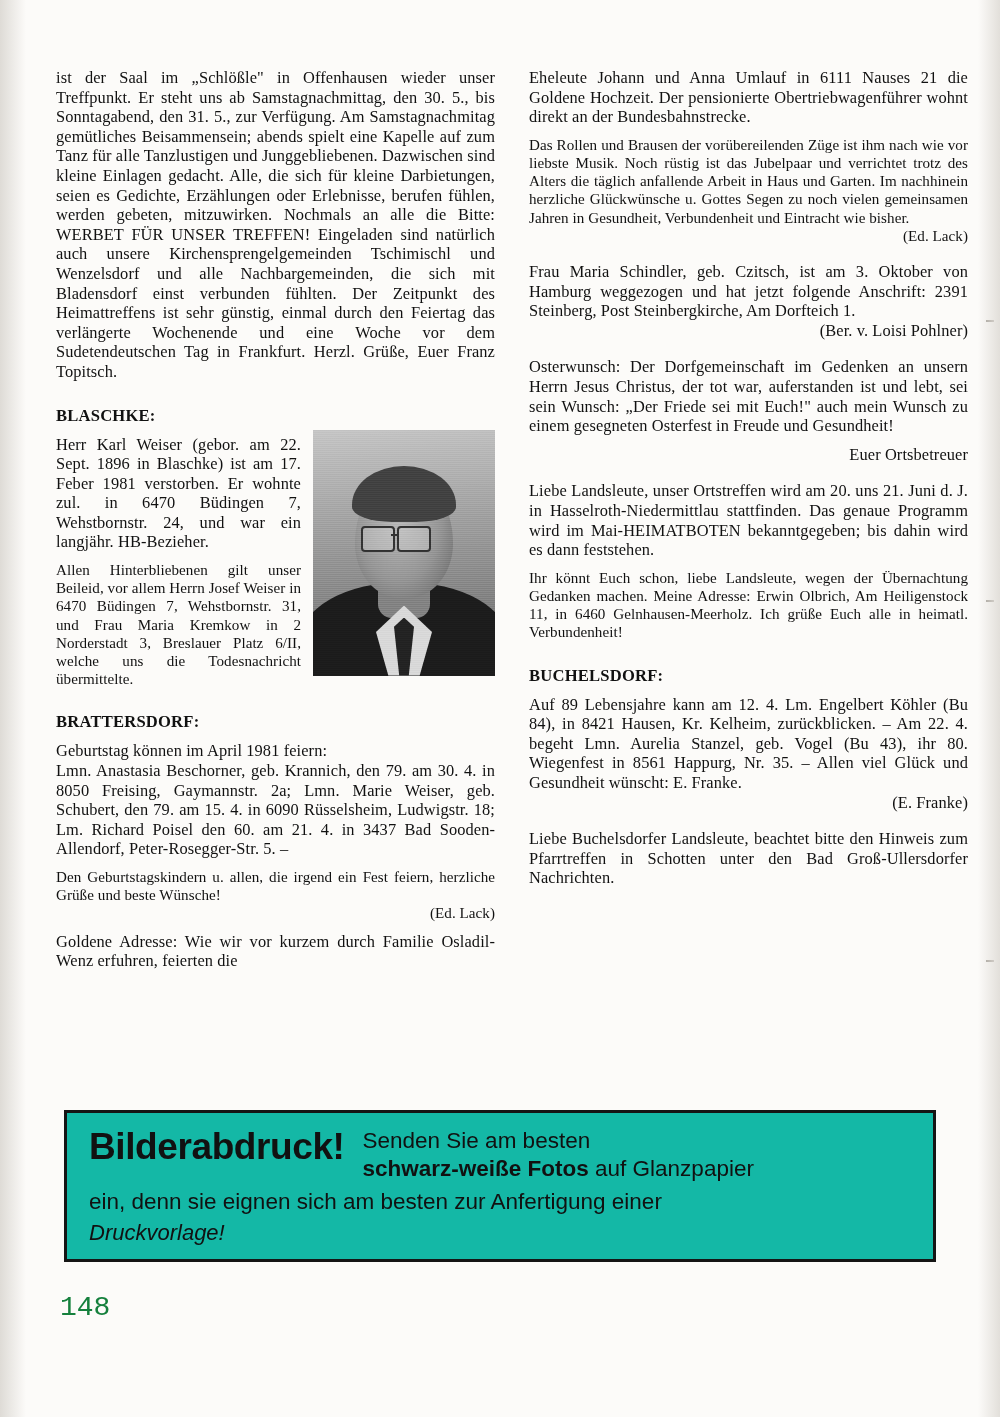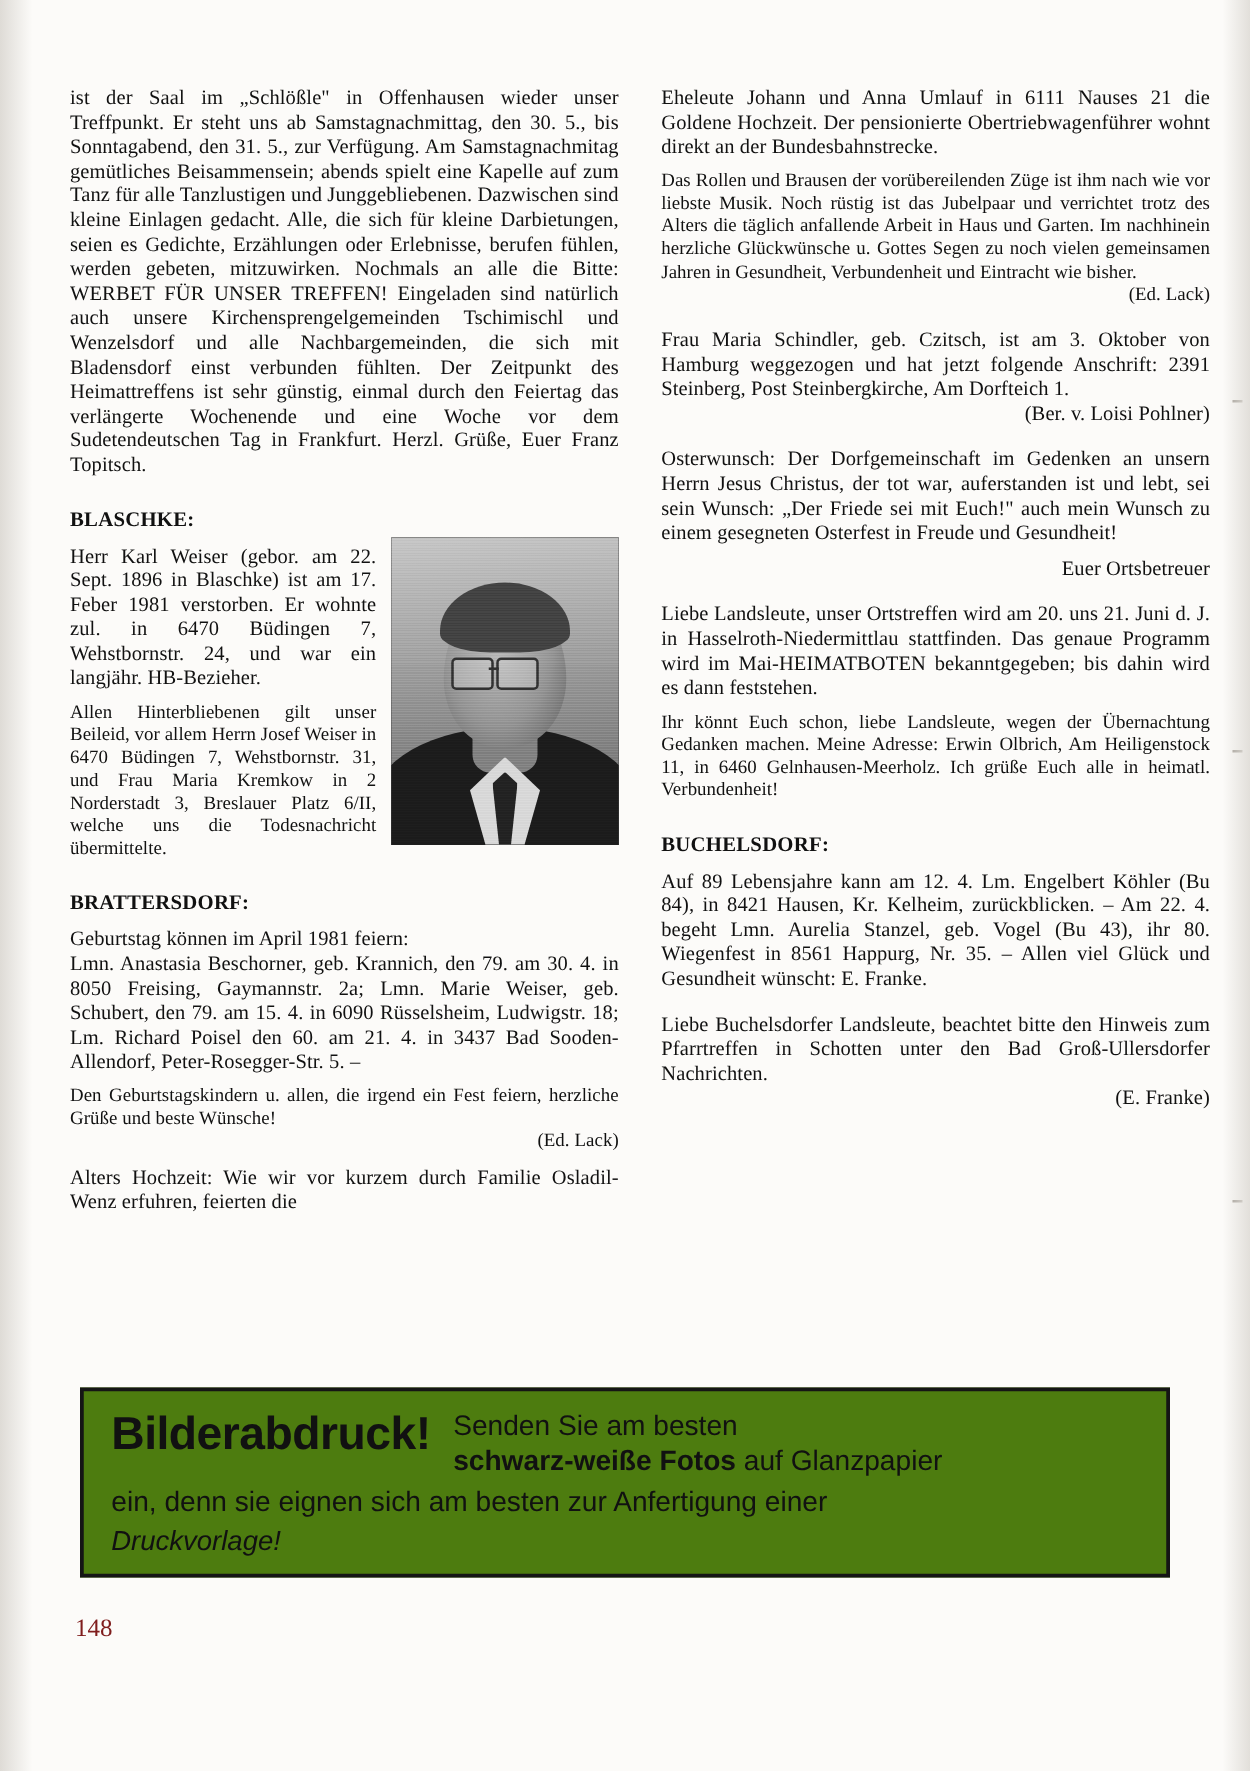--- a/index.html
+++ b/index.html
@@ -177,21 +177,21 @@
     mix-blend-mode: overlay;
   }
 
   .ad-box {
     position: absolute;
     left: 64px;
     top: 1110px;
     width: 872px;
     height: 152px;
     border: 3px solid #151515;
-    background: #4d7c0f;
+    background: #14b8a6;
     box-sizing: border-box;
     padding: 12px 16px 10px 22px;
     font-family: "Liberation Sans", sans-serif;
   }
   .ad-row1 {
     display: flex;
     align-items: flex-start;
     gap: 18px;
   }
   .ad-title {
@@ -222,23 +222,23 @@
   .ad-l4 {
     font-size: 22px;
     line-height: 31px;
     font-style: italic;
   }
 
   .folio {
     position: absolute;
     left: 60px;
     top: 1292px;
-    font-family: Liberation Serif, serif;
-    font-size: 20px;
-    color: #7f1d1d;
+    font-family: Liberation Mono, monospace;
+    font-size: 28px;
+    color: #15803d;
   }
 
   .tick {
     position: absolute;
     right: 6px;
     width: 8px;
     height: 2px;
     background: #9a958d;
   }
 </style>
@@ -282,21 +282,21 @@
       <p class="head gap-l">BRATTERSDORF:</p>
 
       <p class="t16 gap-s">Geburtstag können im April 1981 feiern:</p>
 
       <p class="t16">Lmn. <b>Anastasia Beschorner,</b> geb. Krannich, den 79. am 30. 4. in 8050 Freising, Gaymannstr. 2a; Lmn. <b>Marie Weiser,</b> geb. Schubert, den 79. am 15. 4. in 6090 Rüsselsheim, Ludwigstr. 18; Lm. <b>Richard Poisel</b> den 60. am 21. 4. in 3437 Bad Sooden-Allendorf, Peter-Rosegger-Str. 5. –</p>
 
       <p class="t15 gap-s">Den Geburtstagskindern u. allen, die irgend ein Fest feiern, herzliche Grüße und beste Wünsche!</p>
 
       <p class="t15 right">(Ed. Lack)</p>
 
-      <p class="t16 gap-s"><b>Alters Hochzeit:</b><span> Wie wir vor kurzem durch Familie Osladil-Wenz erfuhren, feierten die</span></p>
+      <p class="t16 gap-s"><b>Goldene Adresse:</b><span> Wie wir vor kurzem durch Familie Osladil-Wenz erfuhren, feierten die</span></p>
 
     </div>
 
     <div class="col">
 
       <p class="t16"><span>Eheleute </span><b>Johann und Anna Umlauf</b><span> in 6111 Nauses 21 die Goldene Hochzeit. Der pensionierte Obertriebwagenführer wohnt direkt an der Bundesbahnstrecke.</span></p>
 
       <p class="t15 gap-s">Das Rollen und Brausen der vorübereilenden Züge ist ihm nach wie vor liebste Musik. Noch rüstig ist das Jubelpaar und verrichtet trotz des Alters die täglich anfallende Arbeit in Haus und Garten. Im nachhinein herzliche Glückwünsche u. Gottes Segen zu noch vielen gemeinsamen Jahren in Gesundheit, Verbundenheit und Eintracht wie bisher.</p>
 
       <p class="t15 right">(Ed. Lack)</p>
@@ -310,23 +310,23 @@
       <p class="t16 right gap-s">Euer Ortsbetreuer</p>
 
       <p class="t16 gap-m"><b>Liebe Landsleute,</b><span> unser Ortstreffen wird am </span><b>20. uns 21. Juni d. J.</b><span> in Hasselroth-Niedermittlau stattfinden. Das genaue Programm wird im Mai-HEIMATBOTEN bekanntgegeben; bis dahin wird es dann feststehen.</span></p>
 
       <p class="t15 gap-s">Ihr könnt Euch schon, liebe Landsleute, wegen der Übernachtung Gedanken machen. Meine Adresse: Erwin Olbrich, Am Heiligenstock 11, in 6460 Gelnhausen-Meerholz. Ich grüße Euch alle in heimatl. Verbundenheit!</p>
 
       <p class="head gap-l">BUCHELSDORF:</p>
 
       <p class="t16 gap-s">Auf 89 Lebensjahre kann am 12. 4. Lm. <b>Engelbert Köhler</b> (Bu 84), in 8421 Hausen, Kr. Kelheim, zurückblicken. – Am 22. 4. begeht Lmn. <b>Aurelia Stanzel,</b> geb. Vogel (Bu 43), ihr 80. Wiegenfest in 8561 Happurg, Nr. 35. – Allen viel Glück und Gesundheit wünscht: E. Franke.</p>
 
+      <p class="t16 right">(E. Franke)</p>
+
       <p class="t16 gap-m"><span>Liebe Buchelsdorfer Landsleute, beachtet bitte den Hinweis zum </span><b>Pfarrtreffen in Schotten</b><span> unter den Bad Groß-Ullersdorfer Nachrichten.</span></p>
-
-      <p class="t16 right">(E. Franke)</p>
 
     </div>
   </div>
 
   <div class="ad-box">
     <div class="ad-row1">
       <div class="ad-title">Bilderabdruck!</div>
       <div class="ad-rightlines">
         <div class="ad-l1">Senden Sie am besten</div>
         <div class="ad-l2"><span>schwarz-weiße Fotos</span><span class="normal"> auf Glanzpapier</span></div>

